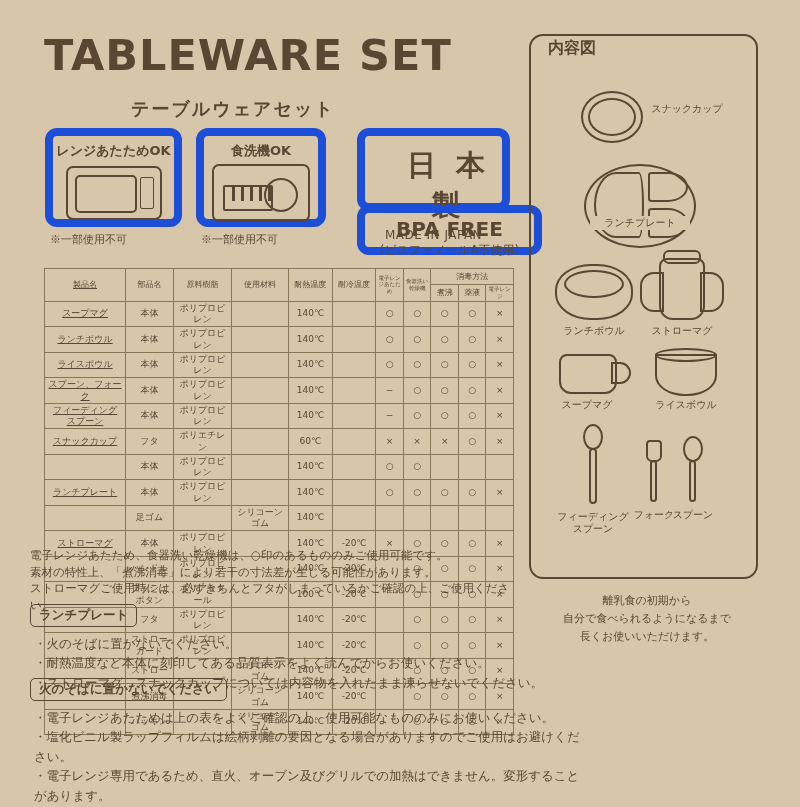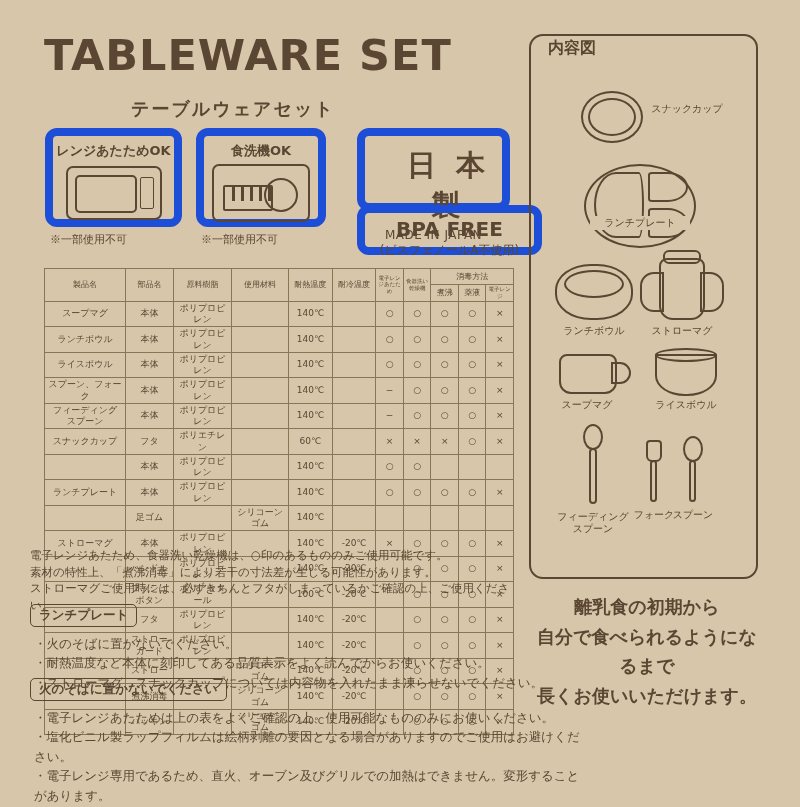--- a/index.html
+++ b/index.html
@@ -94,21 +94,21 @@
     color:#5a4632;
   }
   #spec-table th,#spec-table td{
     border:1px solid #8a7556;
     padding:1px 2px;
     text-align:center;
     line-height:1.25;
     height:13px;
   }
   #spec-table th{font-size:8px;font-weight:normal;}
-  .col-name{width:82px;text-align:left;padding-left:4px;}
+  .col-name{width:82px;text-align:left;padding-left:4px;text-decoration:underline;}
   .col-part{width:46px;}
   .col-mat{width:58px;}
   .col-use{width:56px;}
   .col-heat{width:40px;}
   .col-cold{width:40px;}
   .col-s{width:24px;}
 
   
   .tbl-notes{
     position:absolute;left:30px;top:547px;width:500px;
@@ -134,21 +134,21 @@
     background:#d8c6aa;padding:0 8px;
     font-size:16px;font-weight:bold;
   }
   .item-label{
     position:absolute;font-size:10px;text-align:center;color:#5a4632;
   }
   .shape{position:absolute;border:2px solid #5a4632;box-sizing:border-box;}
 
   .closing{
     position:absolute;left:529px;top:592px;width:236px;
-    text-align:center;font-size:18px;font-weight:bold;line-height:1.65;
+    text-align:center;font-size:11px;font-weight:normal;line-height:1.65;
   }
 </style>
 </head>
 <body>
 
 <div class="page">
 
   <div class="title">TABLEWARE SET</div>
   <div class="subtitle">テーブルウェアセット</div>
 

